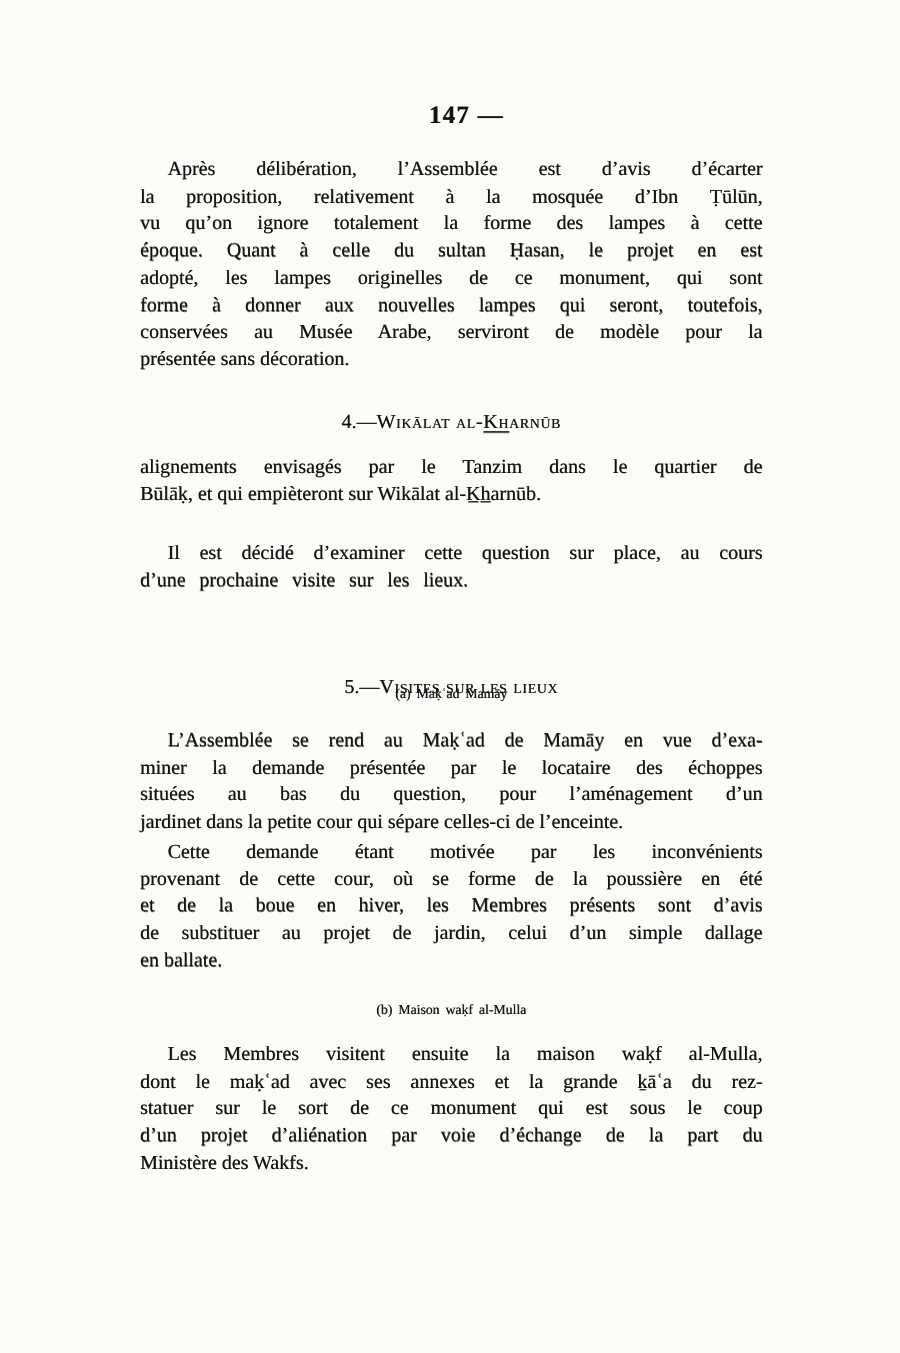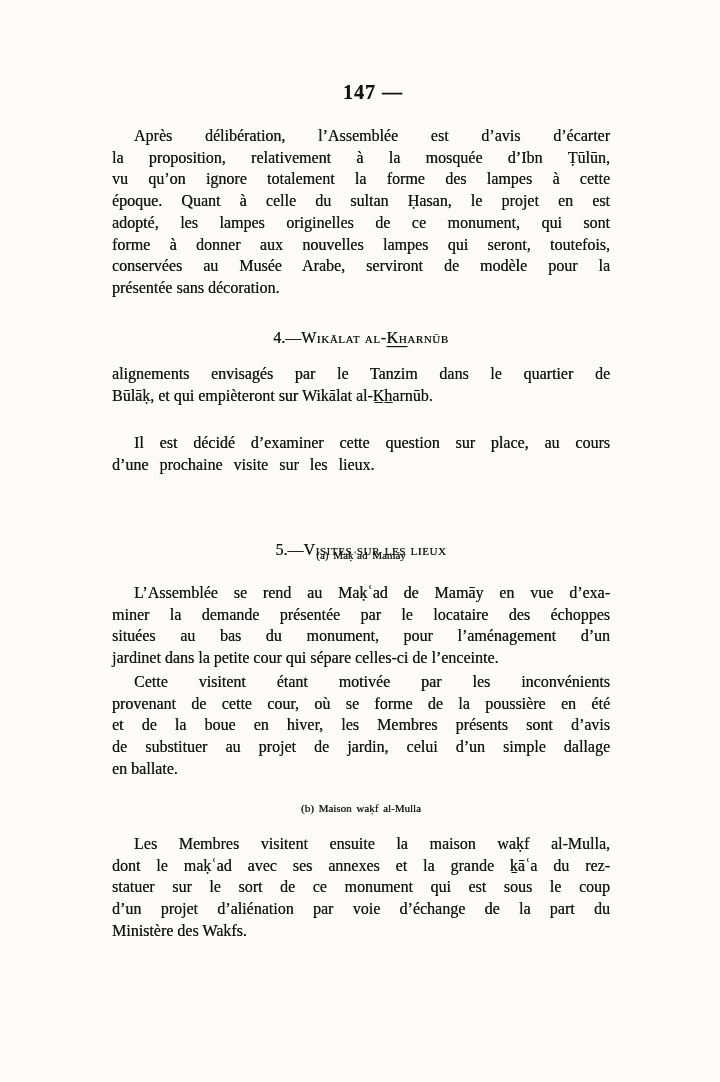--- a/index.html
+++ b/index.html
@@ -102,26 +102,26 @@
 
 <div class="blk heading t4">
   <span>5.—</span><span class="sc"><span>Visites sur les lieux</span><span class="ul"></span><span></span></span>
 </div>
 
 <div class="blk subhead t5">(a) Maḳʿad Mamāy</div>
 
 <div class="blk para t6">
     <div class="line first">L’Assemblée se rend au Maḳʿad de Mamāy en vue d’exa-</div>
     <div class="line">miner la demande présentée par le locataire des échoppes</div>
-    <div class="line">situées au bas du monument, pour l’aménagement d’un</div>
+    <div class="line">situées au bas du question, pour l’aménagement d’un</div>
     <div class="line last">jardinet dans la petite cour qui sépare celles-ci de l’enceinte.</div>
   </div>
 
 <div class="blk para t7">
-    <div class="line first">Cette visitent étant motivée par les inconvénients</div>
+    <div class="line first">Cette demande étant motivée par les inconvénients</div>
     <div class="line">provenant de cette cour, où se forme de la poussière en été</div>
     <div class="line">et de la boue en hiver, les Membres présents sont d’avis</div>
     <div class="line">de substituer au projet de jardin, celui d’un simple dallage</div>
     <div class="line last">en ballate.</div>
   </div>
 
 <div class="blk subhead t8">(b) Maison waḳf al-Mulla</div>
 
 <div class="blk para t9">
     <div class="line first">Les Membres visitent ensuite la maison waḳf al-Mulla,</div>

